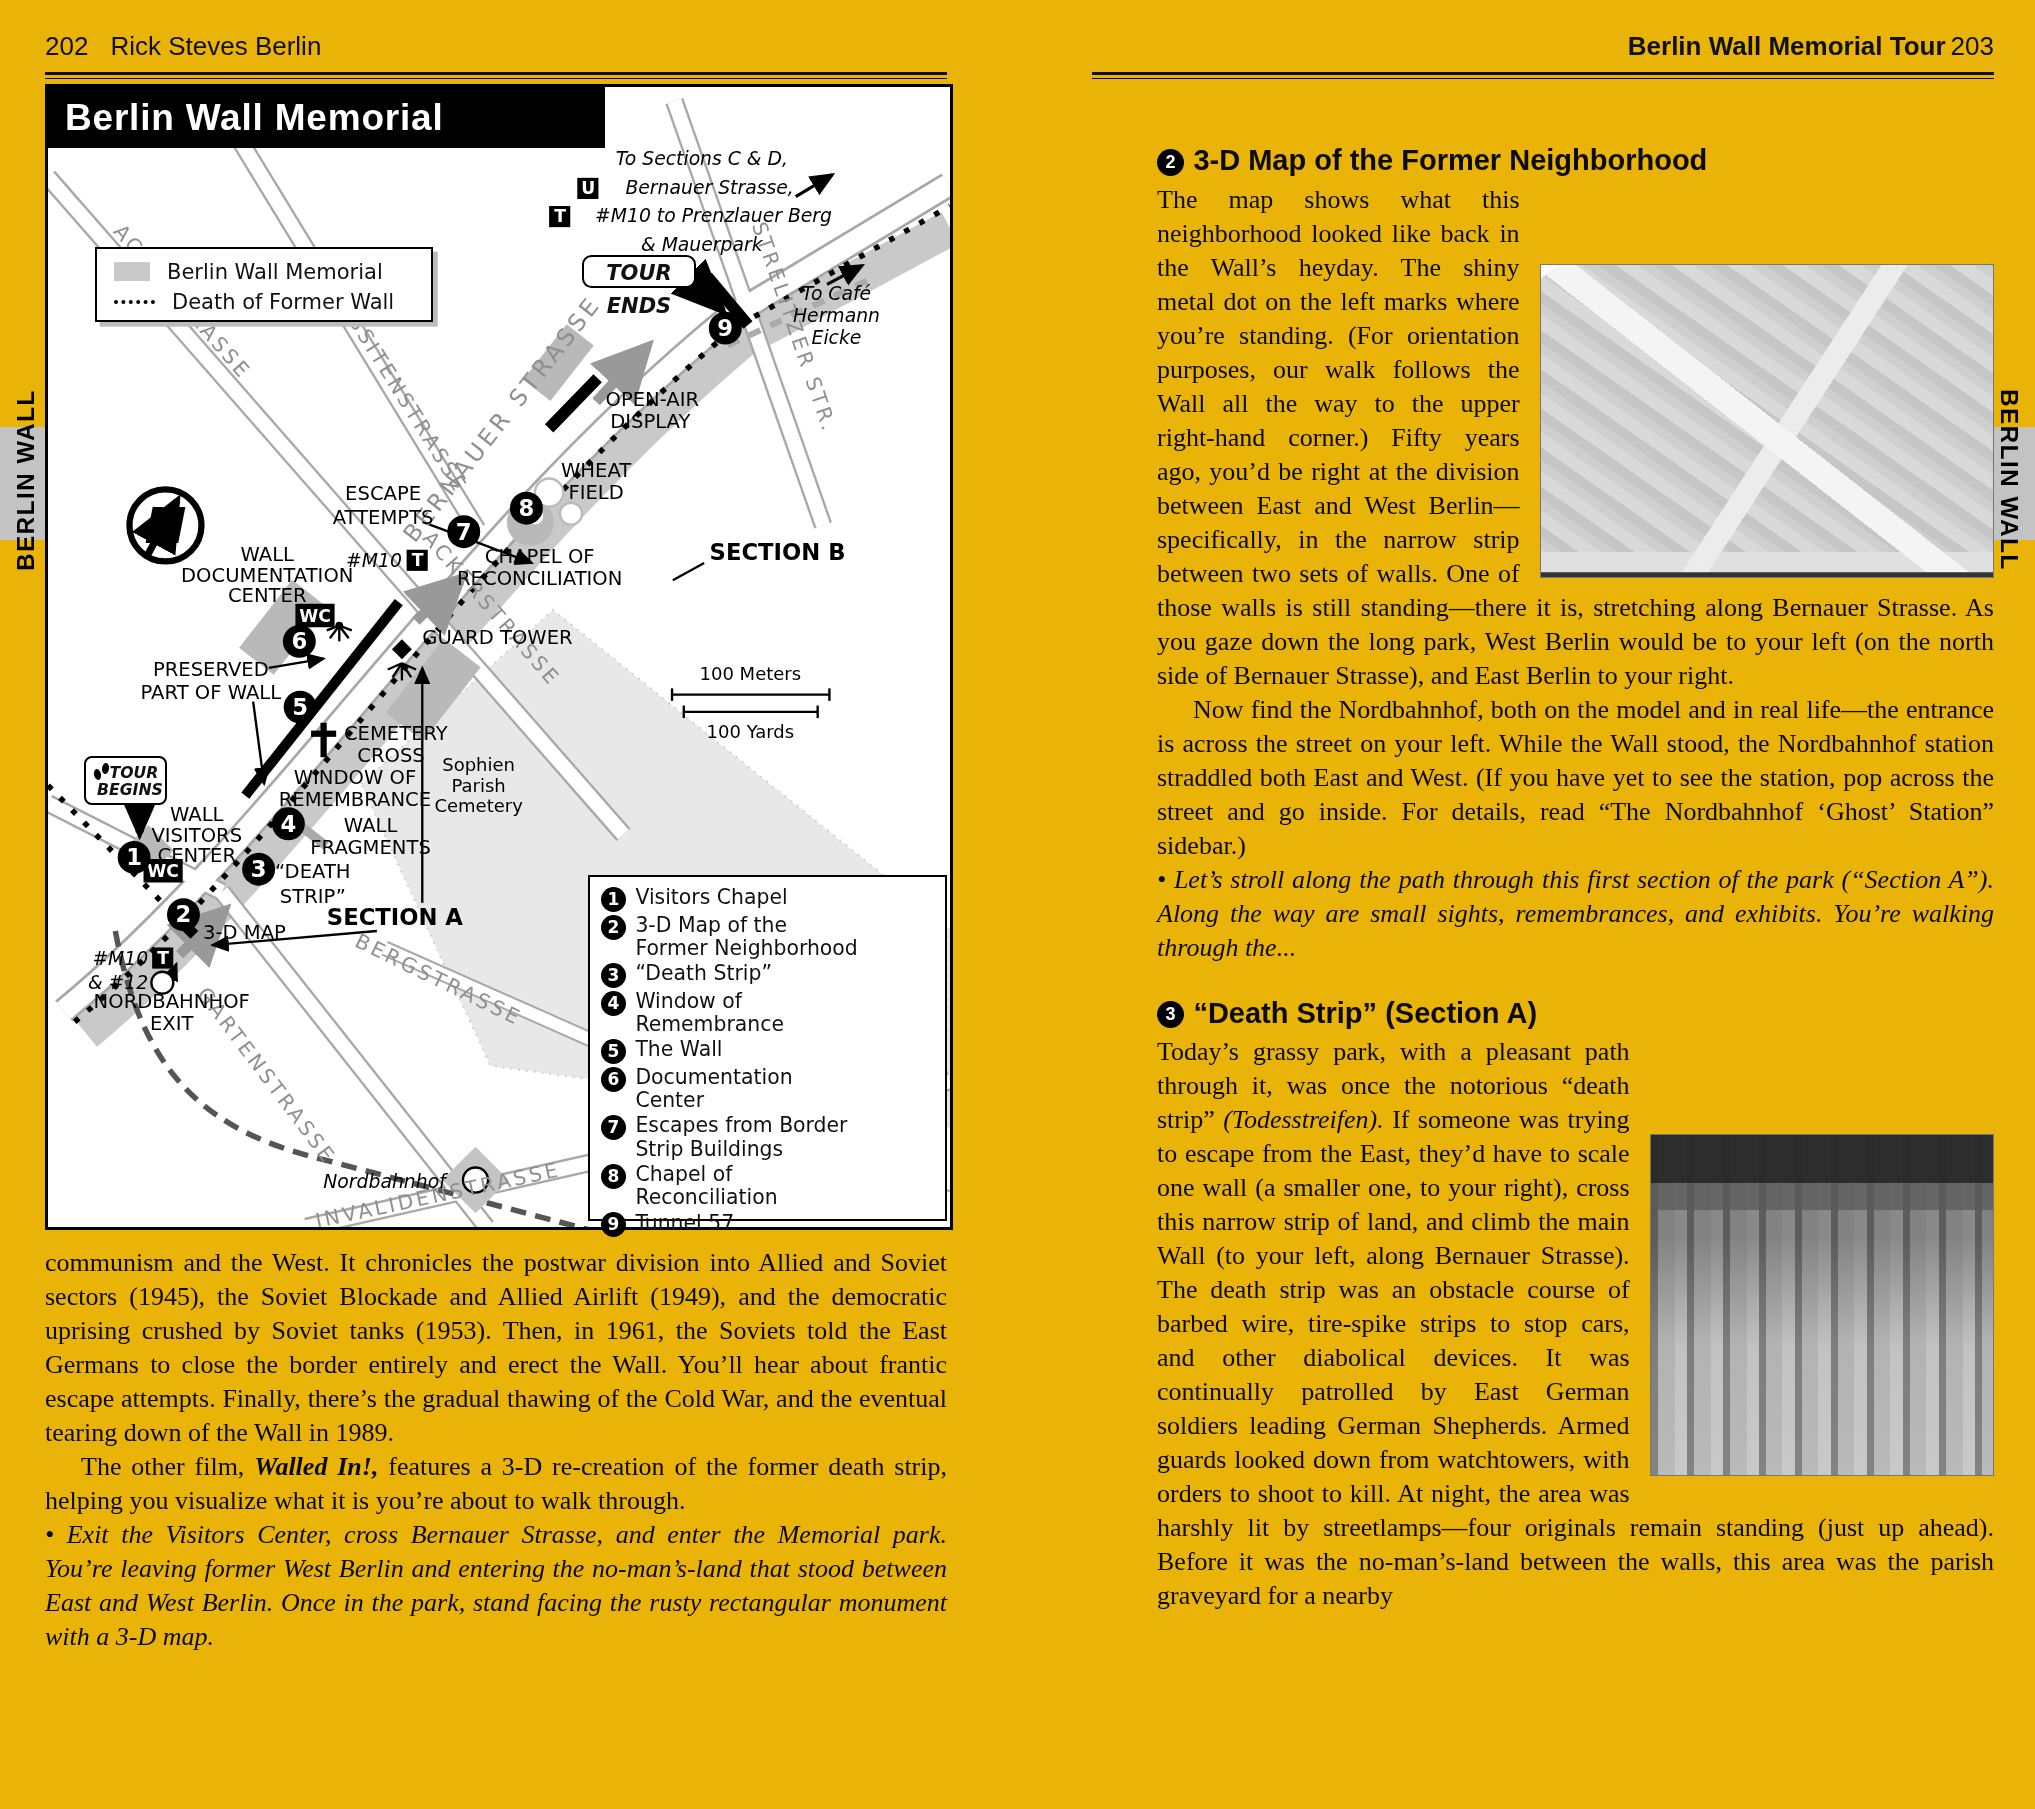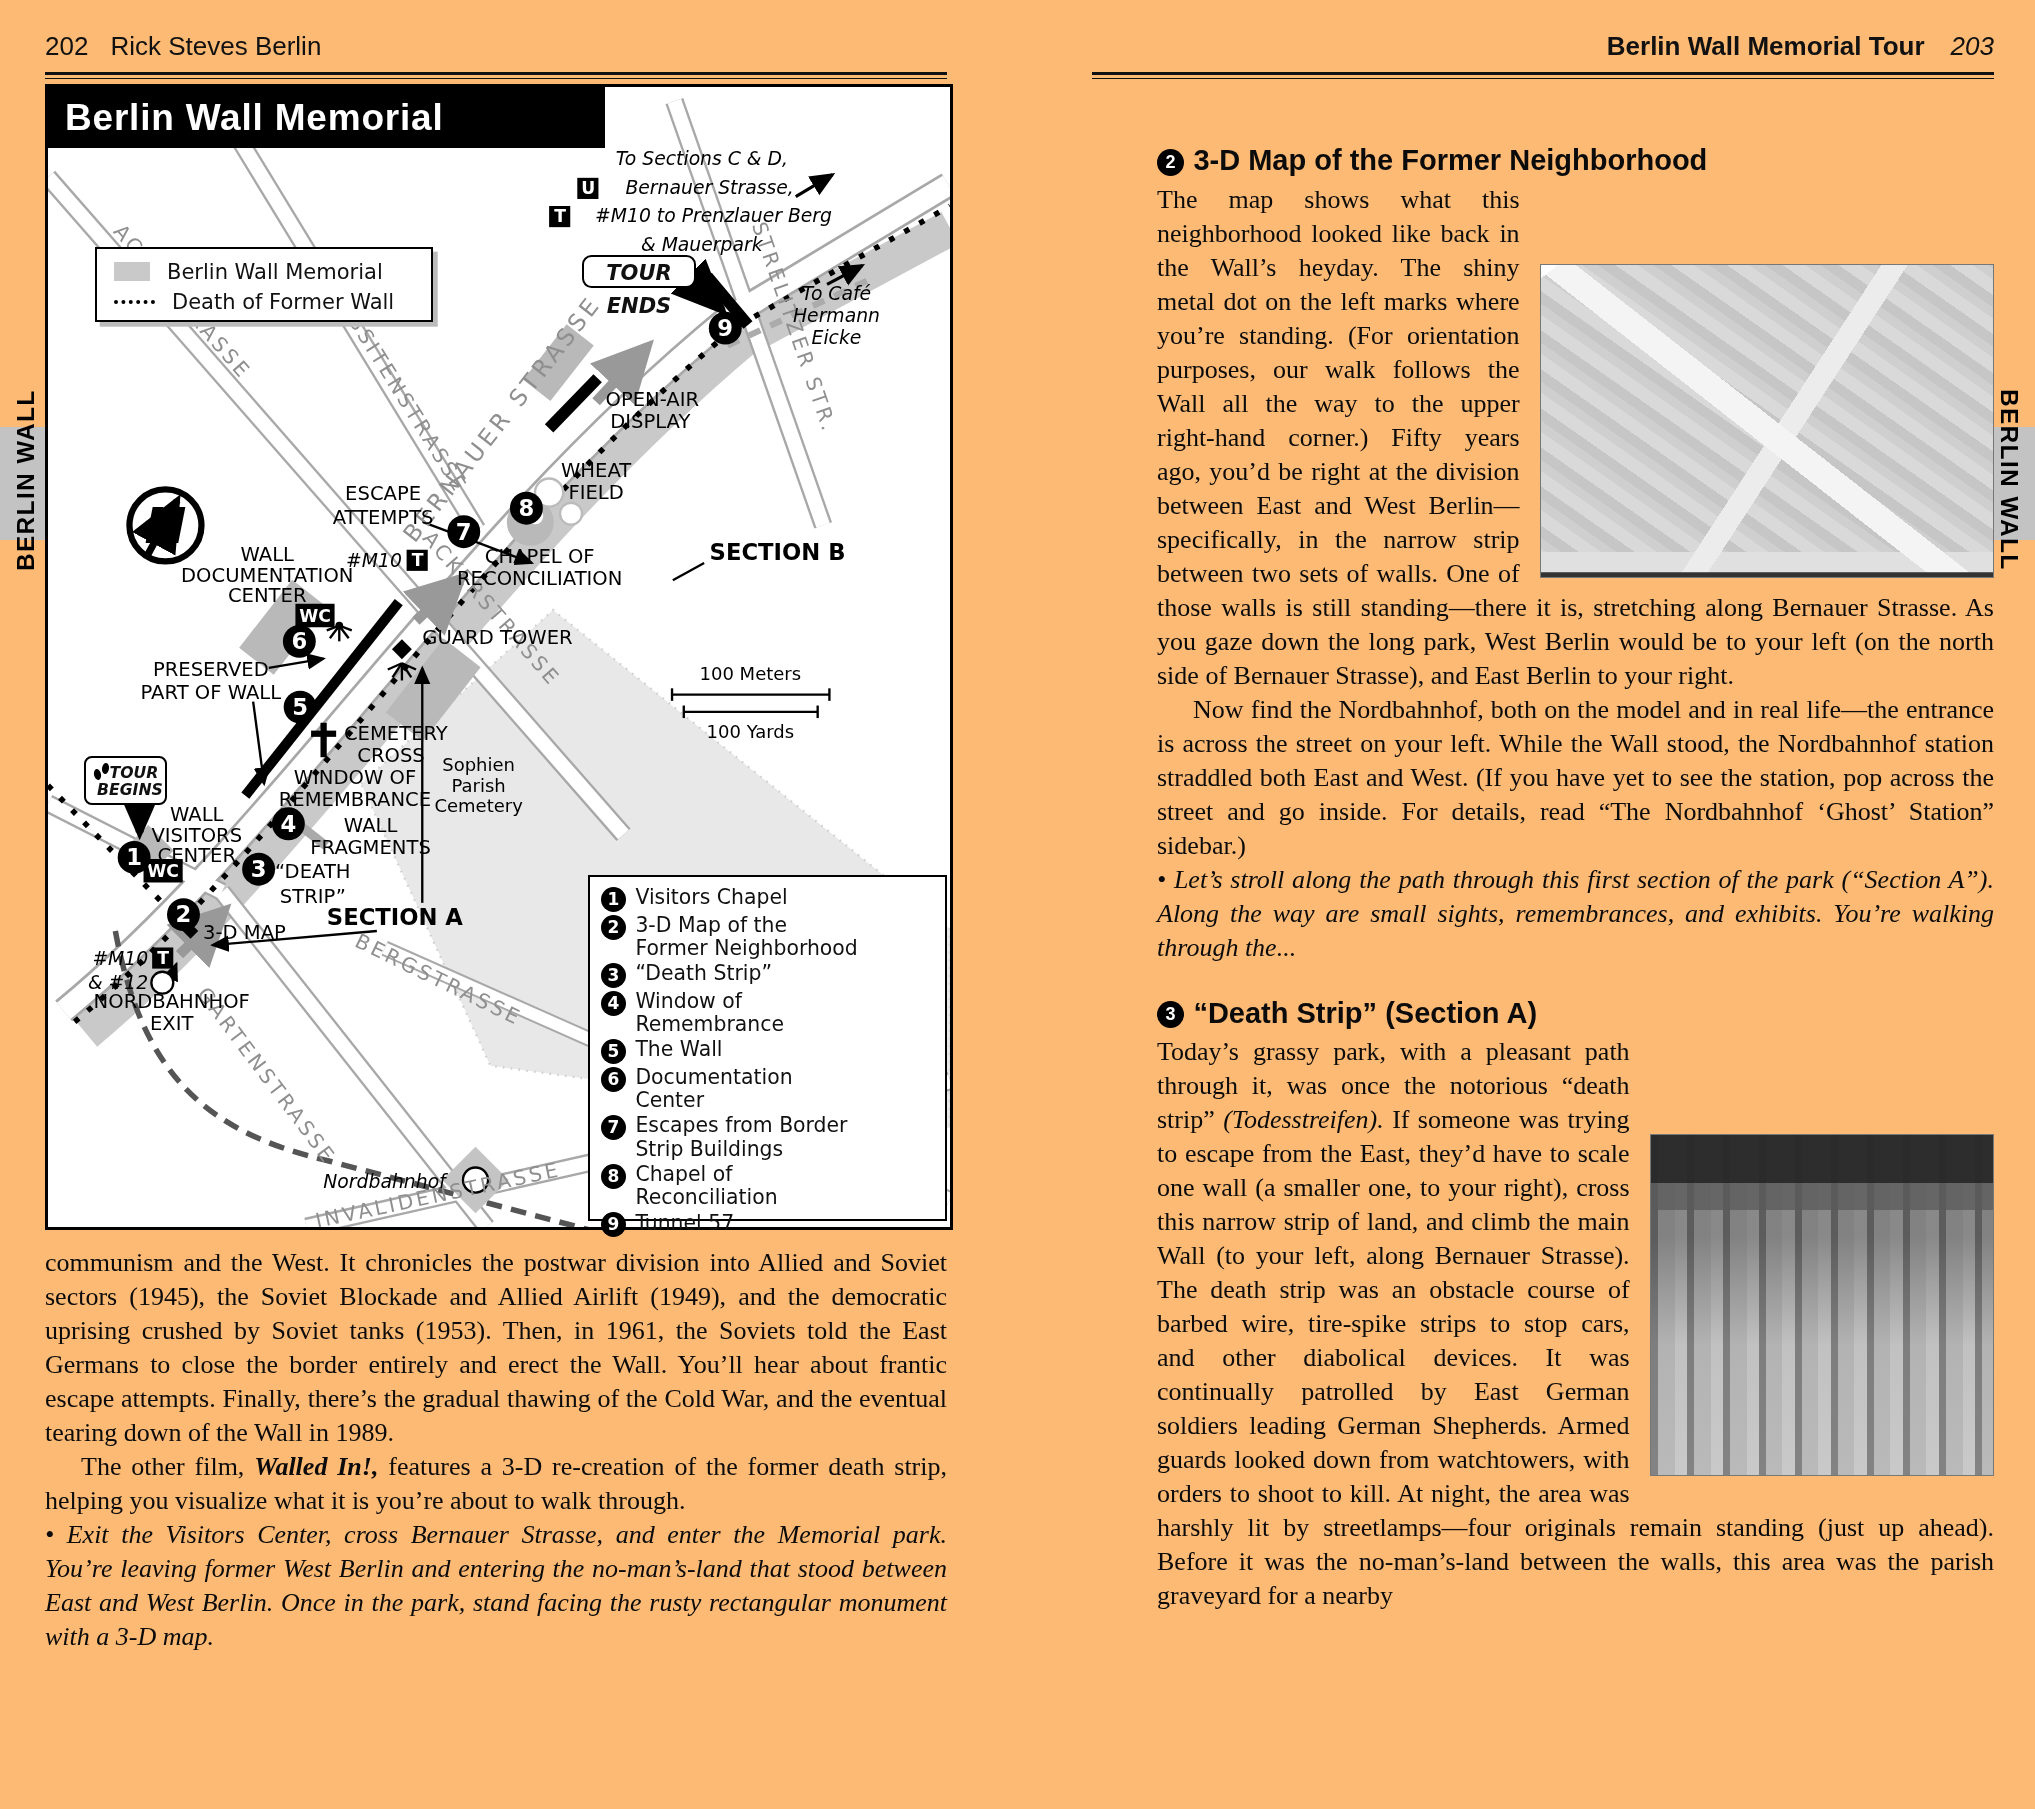--- a/index.html
+++ b/index.html
@@ -1,27 +1,27 @@
 <!DOCTYPE html>
 <html style="font-size:12.5px"><head>
 <meta charset="utf-8">
 <style>
   html,body{margin:0;padding:0;background:#fff;}
-  #page{position:relative;width:2035px;height:1809px;background:#fdba74;overflow:hidden;
+  #page{position:relative;width:2035px;height:1809px;background:#eab308;overflow:hidden;
         font-family:"Liberation Serif", serif;color:#111;}
 
   
   .runhead{position:absolute;top:31px;height:34px;font-family:"Liberation Sans",sans-serif;
            font-size:26px;letter-spacing:0px;color:#111;}
   #head-left{left:45px;width:902px;text-align:left;}
   #head-right{left:1092px;width:902px;text-align:right;}
   .rule{position:absolute;left:0;right:0;top:41px;border-top:3.1px solid #111;}
   .rule::after{content:"";position:absolute;left:0;right:0;top:3.1px;border-top:1.6px solid #111;}
   .pgnum{font-weight:400;} .booktitle{margin-left:22px;}
-  #head-right .tourtitle{font-weight:700;text-align:center;} #head-right .pgnum{margin-left:26px;font-style:italic;}
+  #head-right .tourtitle{font-weight:700;text-align:center;} #head-right .pgnum{margin-left:5px;}
 
   
   .tabbox{position:absolute;width:58px;height:113px;background:#c3c3c3;top:427px;}
   #tab-left-box{left:0;} #tab-right-box{left:1977px;}
   .tabtext{position:absolute;top:480px;width:0;height:0;font-family:"Liberation Sans",sans-serif;
            font-weight:700;font-size:24px;letter-spacing:1.6px;color:#000;white-space:nowrap;}
   #tab-left-text{left:26px;transform:rotate(-90deg);}
   #tab-left-text span{display:inline-block;transform:translate(-50%,-50%);}
   #tab-right-text{left:2009px;transform:rotate(90deg);}
   #tab-right-text span{display:inline-block;transform:translate(-50%,-50%);}

